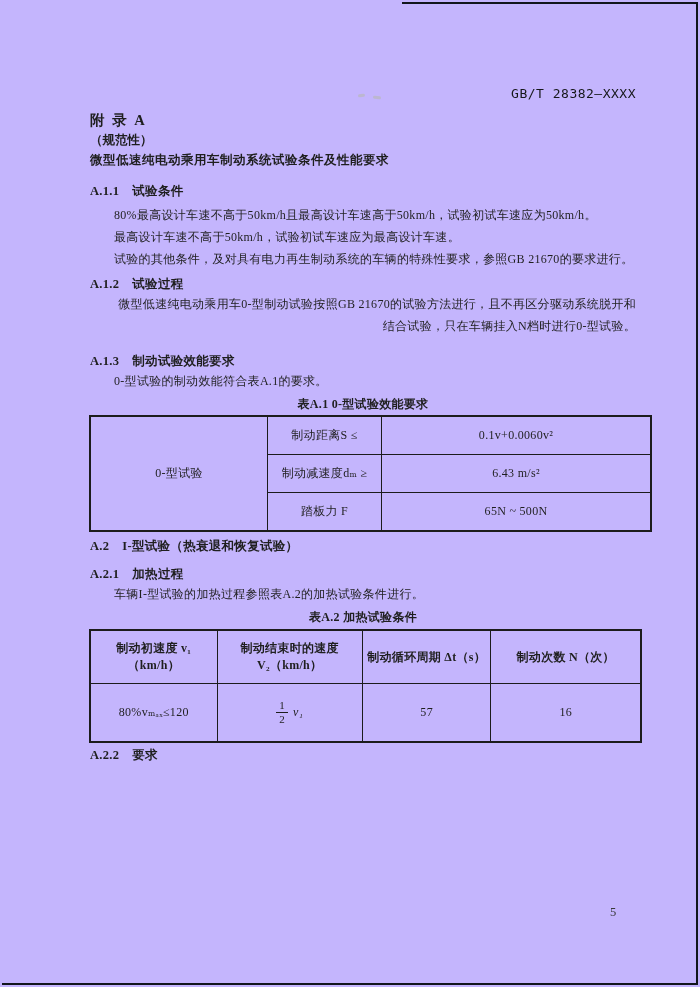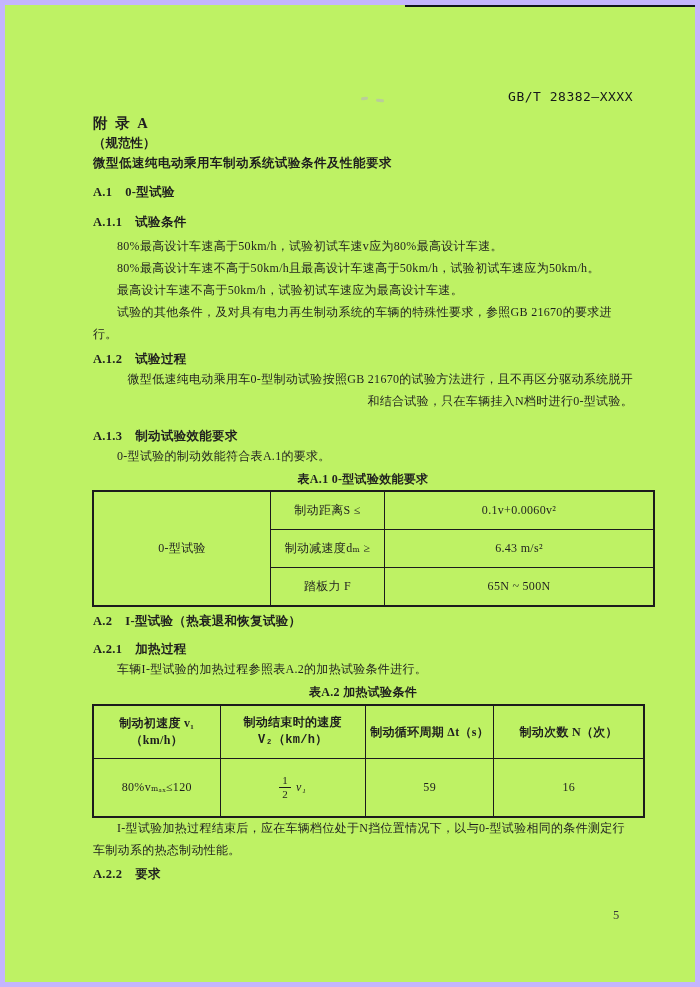--- a/index.html
+++ b/index.html
@@ -1,20 +1,20 @@
 <!DOCTYPE html>
 <html><head>
 <meta charset="utf-8">
 <style>
   html,body{margin:0;padding:0;background:#ffffff;}
   .page{
     position:relative;
     width:700px;height:987px;
-    background:#bef264;
-    border:5px solid #c4b5fd;
+    background:#c4b5fd;
+    border:2px solid #c4b5fd;
     box-sizing:border-box;
     font-family:"Liberation Serif","DejaVu Serif",serif;
     color:#1f1f1f;
     overflow:hidden;
   }
   
   .edge{position:absolute;background:#12161c;}
   .edge-right{top:0;left:694px;width:3px;height:987px;}
   .edge-bottom{left:0;top:981px;width:700px;height:6px;}
   .edge-top{left:400px;top:0;width:300px;height:2px;}
@@ -74,21 +74,21 @@
   .t1{outline:.5px solid #1c1c1c;}
   .t1 td{height:38px;}
   .t1 .c1{width:177px;}
   .t1 .c2{width:114px;}
   .t1 .c3{width:269px;}
 
   .t2{margin-top:4px;outline:.5px solid #1c1c1c;}
   .t2 th{height:53px;font-weight:bold;}
   .t2 td{height:58px;}
   .t2 .ca{width:121px;}
-  .t2 .cb{width:139px;font-family:Liberation Mono, monospace;}
+  .t2 .cb{width:139px;}
   .t2 .cc{width:123px;}
   .t2 .cd{width:143px;}
   .prewrap{white-space:pre-line;line-height:17px;}
 
   .frac{display:inline-block;vertical-align:middle;line-height:1;margin-right:5px;}
   .frac .fr-num{display:block;font-size:11px;padding:0 3px 1px;}
   .frac .fr-den{display:block;font-size:11px;border-top:1.2px solid #1c1c1c;padding:1px 3px 0;}
   .frac-var{display:inline-block;vertical-align:middle;font-style:italic;}
 
   .page-number{
@@ -109,30 +109,26 @@
   <div class="sheet">
 
     <div class="doc-number">GB/T 28382—XXXX</div>
 
     <div class="title-block">
       <div class="appendix">附 录 A</div>
       <div class="normative">（规范性）</div>
       <div class="doc-title">微型低速纯电动乘用车制动系统试验条件及性能要求</div>
     </div>
 
-    <div class="h h-a1">
-      <span class="h-num">A.1</span><span>0-型试验</span>
-    </div>
 
     <div class="h h-a11">
       <span class="h-num">A.1.1</span><span>试验条件</span>
     </div>
 
     <div class="body-text cond-lines">
-      <div>80%最高设计车速高于50km/h，试验初试车速v应为80%最高设计车速。</div>
       <div>80%最高设计车速不高于50km/h且最高设计车速高于50km/h，试验初试车速应为50km/h。</div>
       <div>最高设计车速不高于50km/h，试验初试车速应为最高设计车速。</div>
       <div>试验的其他条件，及对具有电力再生制动系统的车辆的特殊性要求，参照GB 21670的要求进行。</div>
     </div>
 
     <div class="h h-a12">
       <span class="h-num">A.1.2</span><span>试验过程</span>
     </div>
 
     <p class="para body-text p-a12">微型低速纯电动乘用车0-型制动试验按照GB 21670的试验方法进行，且不再区分驱动系统脱开和结合试验，只在车辆挂入N档时进行0-型试验。</p>
@@ -182,27 +178,26 @@
         <th class="cb prewrap">制动结束时的速度
 V₂（km/h）</th>
         <th class="cc">制动循环周期 Δt（s）</th>
         <th class="cd">制动次数 N（次）</th>
       </tr>
       <tr>
         <td>80%vₘₐₓ≤120</td>
         <td>
           <span class="frac"><span class="fr-num">1</span><span class="fr-den">2</span></span><span class="frac-var">v₁</span>
         </td>
-        <td>59</td>
+        <td>57</td>
         <td>16</td>
       </tr>
     </tbody>
       </table>
 
-    <p class="para body-text p-after-a2">I-型试验加热过程结束后，应在车辆档位处于N挡位置情况下，以与0-型试验相同的条件测定行车制动系的热态制动性能。</p>
 
     <div class="h h-a22">
       <span class="h-num">A.2.2</span><span>要求</span>
     </div>
 
 
   </div>
 
   <div class="page-number">5</div>
 </div>

